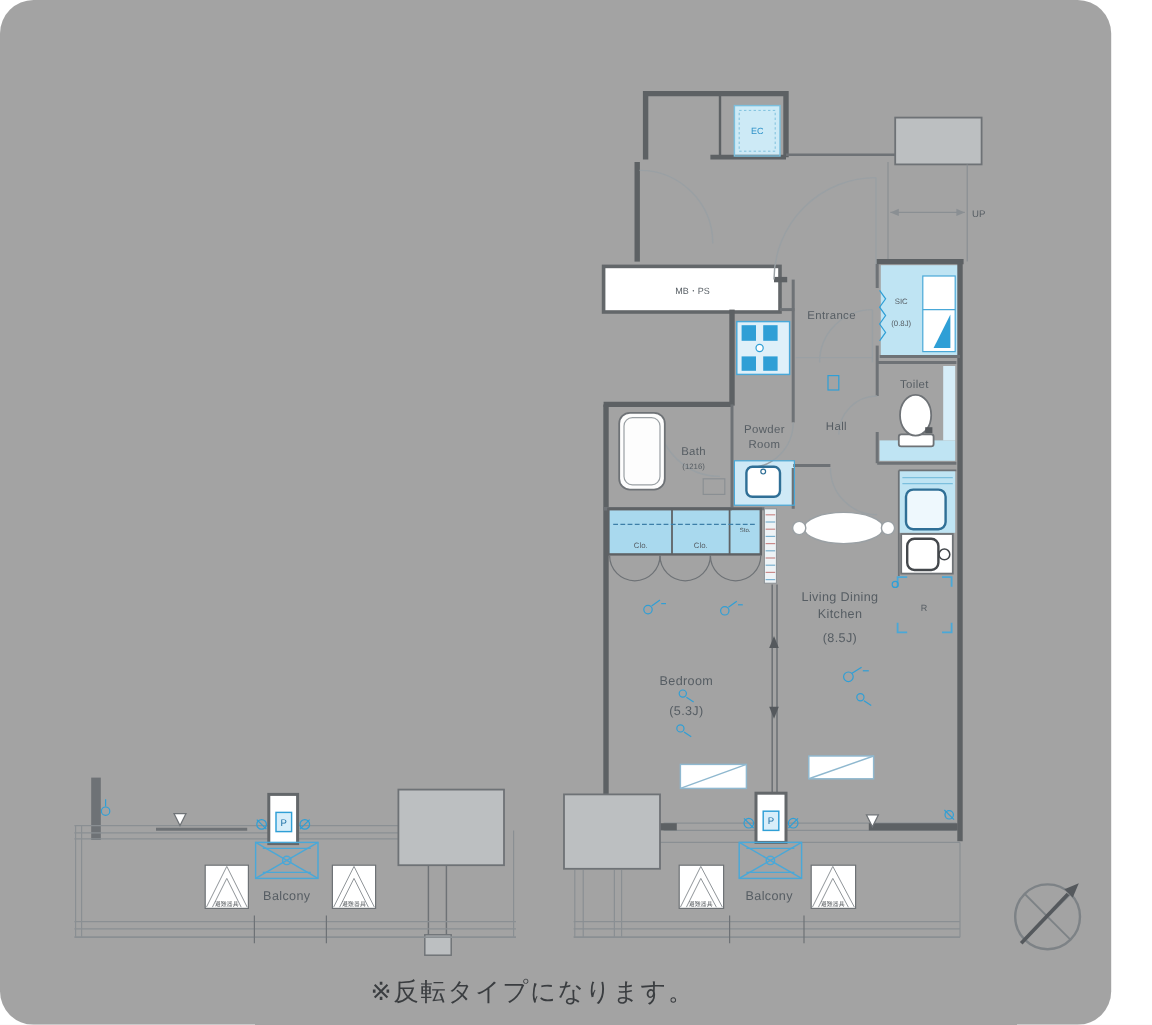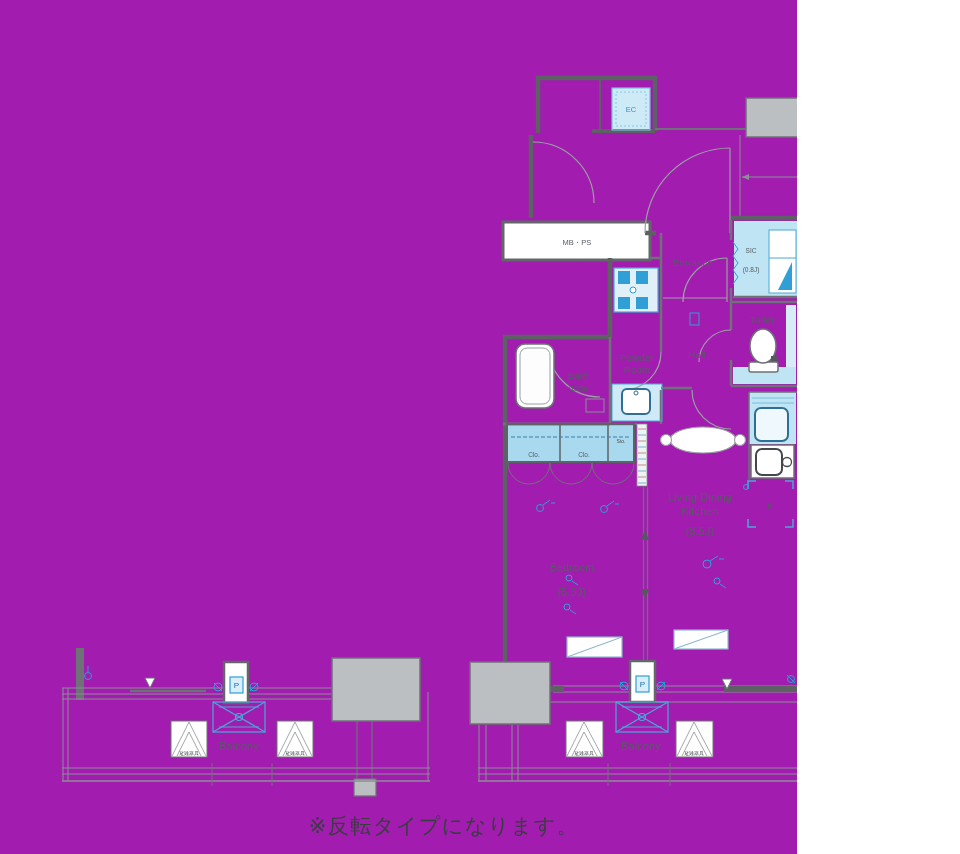--- a/index.html
+++ b/index.html
@@ -1,17 +1,17 @@
 <!DOCTYPE html>
 <html><head>
 <meta charset="utf-8">
 <style>
   html,body{margin:0;padding:0;background:#ffffff;}
-  #stage{position:relative;width:797px;height:854px;background:#a21caf;overflow:hidden;
-         font-family:"Liberation Sans","DejaVu Sans",sans-serif;}
+  #stage{position:relative;width:926px;height:854px;background:#a3a3a3;overflow:hidden;
+         font-family:"Liberation Sans","DejaVu Sans",sans-serif;border-radius:28px;}
   svg{position:absolute;left:0;top:0;}
   text{font-family:"Liberation Sans","DejaVu Sans",sans-serif;fill:#565d63;}
   .lbl{font-size:9.5px;letter-spacing:.3px;}
   .lbl10{font-size:10.5px;letter-spacing:.3px;}
   .lblS{font-size:7.5px;}
   .lblT{font-size:6.5px;}
   .tiny{font-size:5px;fill:#4a4f53;}
   .blue{fill:#2f92c8;}
   .caption{font-size:21px;fill:#3a3d40;letter-spacing:1.5px;}
   .mid{text-anchor:middle;}

